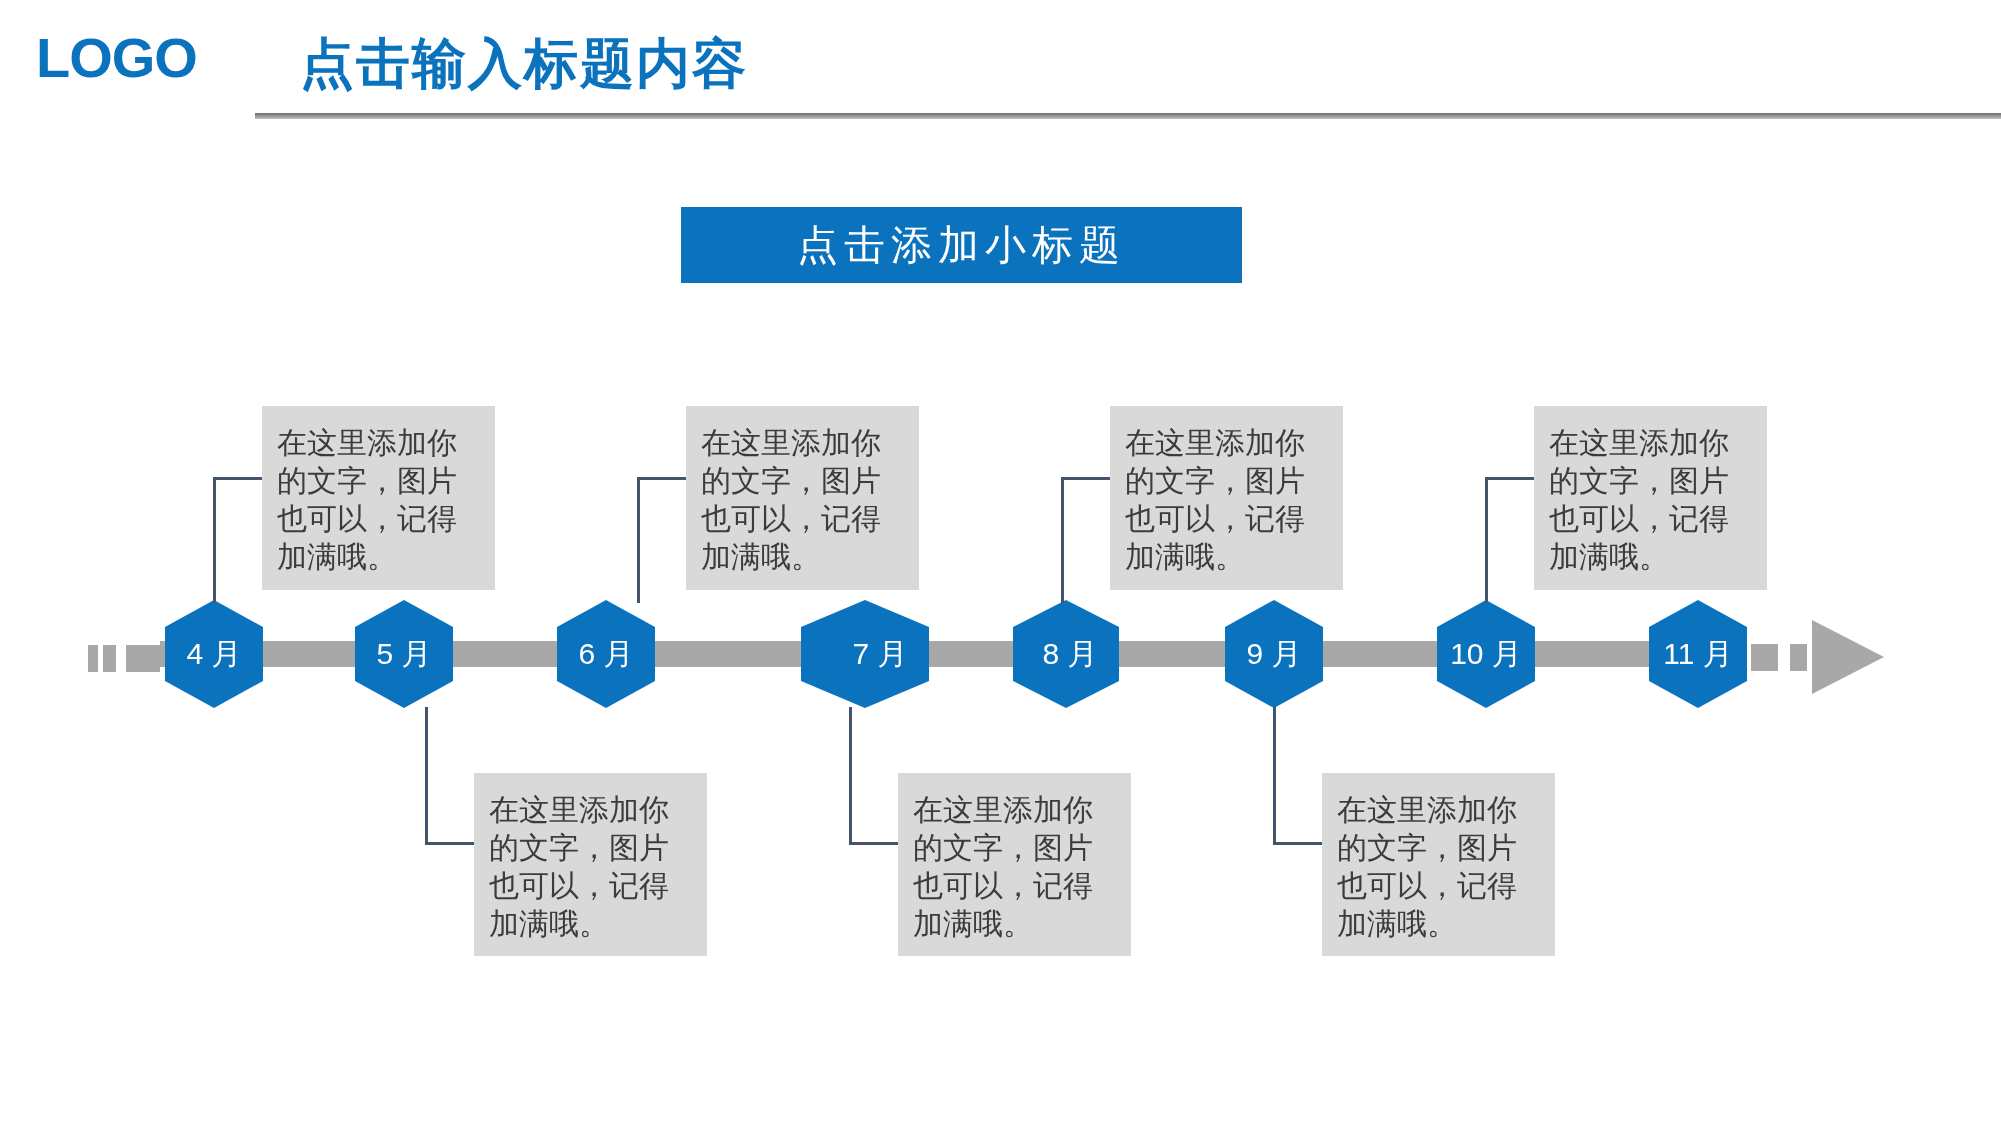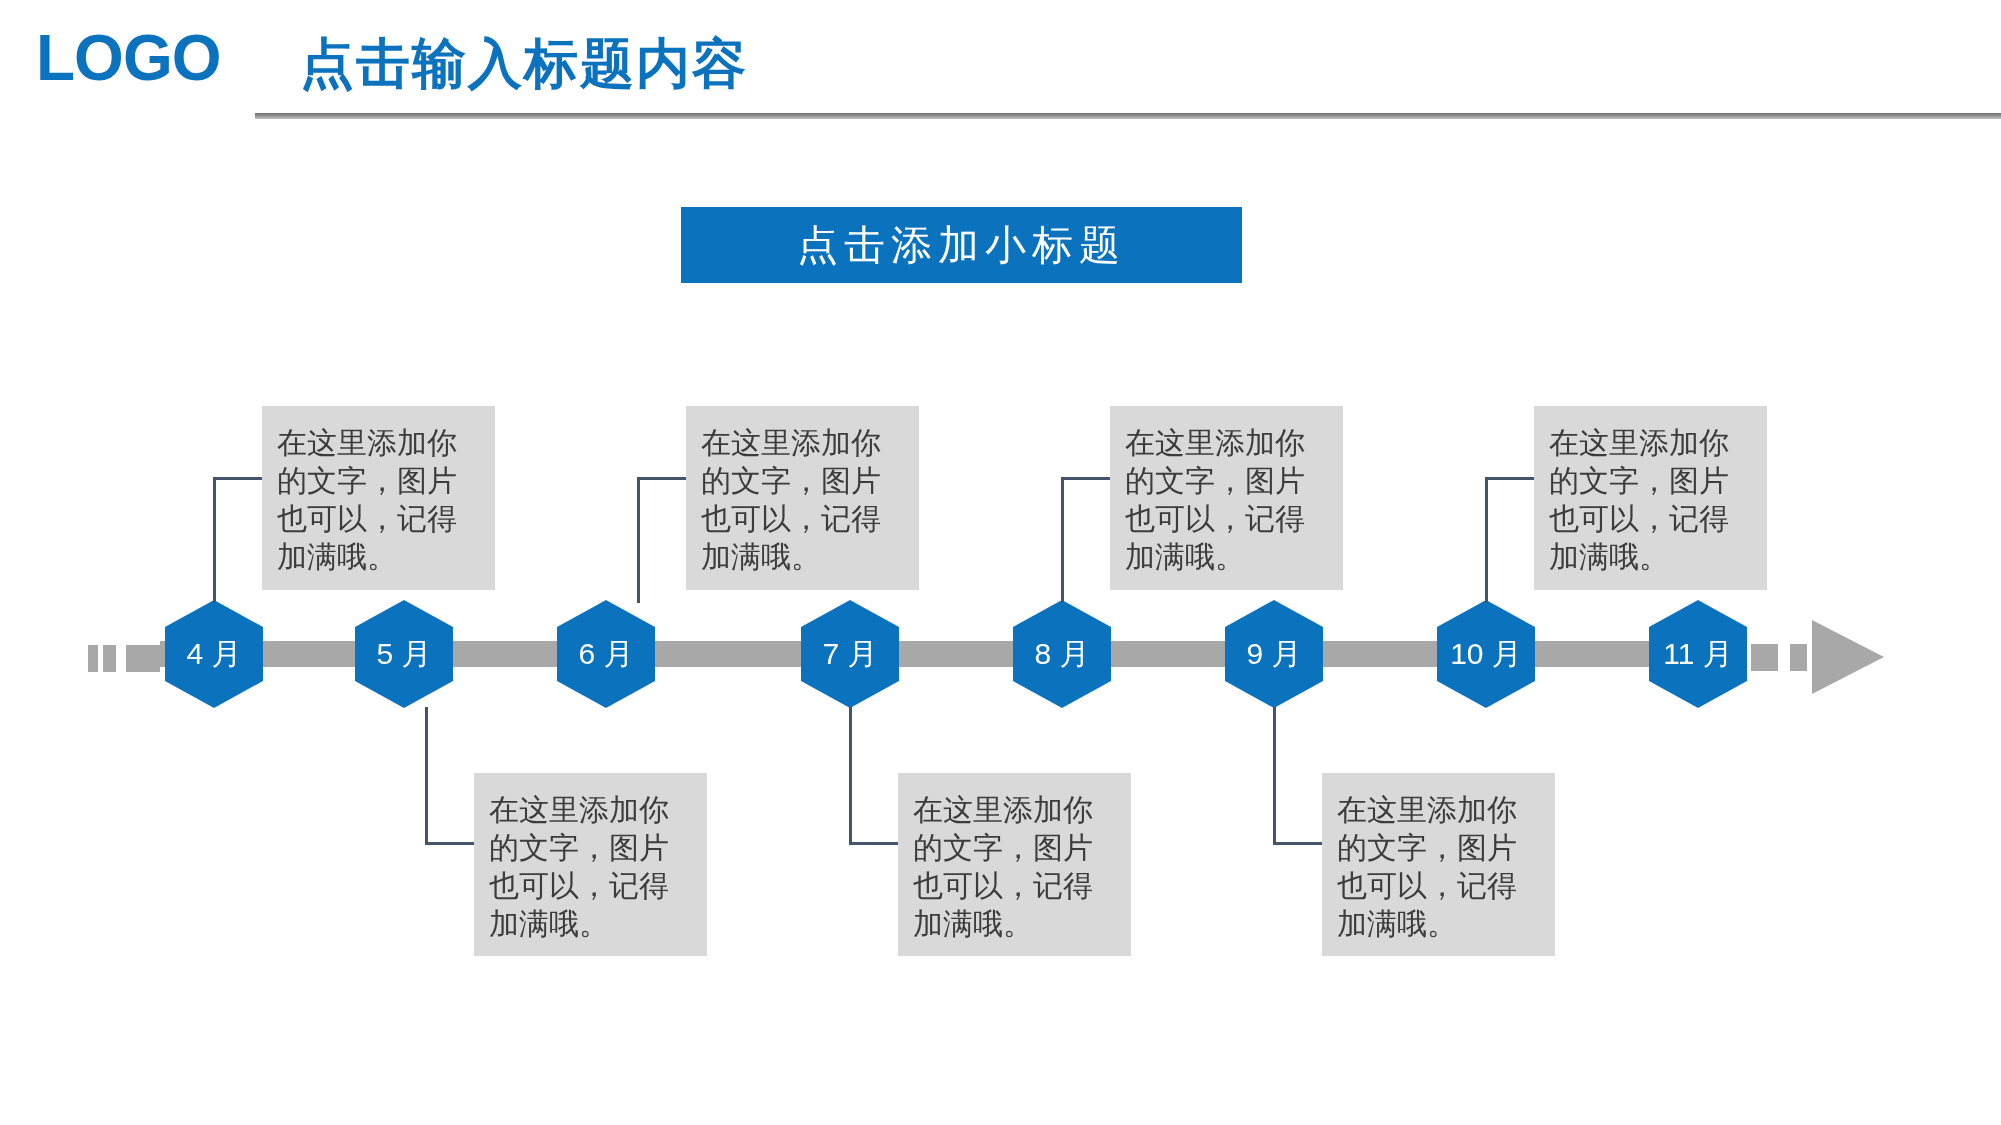--- a/index.html
+++ b/index.html
@@ -5,21 +5,21 @@
   html,body{margin:0;padding:0;background:#ffffff;}
   body{
     width:2001px;height:1125px;position:relative;overflow:hidden;
     font-family:"Liberation Sans","DejaVu Sans",sans-serif;
   }
   #slide{position:absolute;inset:0;}
 
   
   .logo{
     position:absolute;left:36px;top:22px;
-    font-size:64px;font-weight:800;letter-spacing:-1px;
+    font-size:56px;font-weight:800;letter-spacing:-1px;
     color:var(--accent);line-height:72px;
   }
   .page-title{
     position:absolute;left:300px;top:32px;margin:0;
     font-size:54px;font-weight:700;color:var(--accent);line-height:62px;
     letter-spacing:2px;
   }
   .title-rule{
     position:absolute;left:255px;right:0;top:113px;height:6px;
     background:linear-gradient(180deg,#6e6e6e 0%,#9a9a9a 55%,#c2c2c2 100%);
@@ -113,32 +113,32 @@
           <span>6 月</span>
         </div>
         <div class="conn" style="left: 637px; width: 3px; top: 477px; height: 126px;"></div>
         <div class="conn" style="left: 637px; width: 50px; height: 3px; top: 477px;"></div>
         <div class="note note-top" style="left: 686px;">
           <div>在这里添加你</div>
           <div>的文字，图片</div>
           <div>也可以，记得</div>
           <div>加满哦。</div>
         </div>
-        <div class="hex" style="left: 801px;">
+        <div class="hex" style="left: 801px; padding-left: 30px;">
           <span>7 月</span>
         </div>
         <div class="conn" style="left: 849px; width: 3px; top: 707px; height: 138px;"></div>
         <div class="conn" style="left: 849px; width: 50px; height: 3px; top: 842px;"></div>
         <div class="note note-bottom" style="left: 898px;">
           <div>在这里添加你</div>
           <div>的文字，图片</div>
           <div>也可以，记得</div>
           <div>加满哦。</div>
         </div>
-        <div class="hex" style="left: 1013px;">
+        <div class="hex" style="left: 1013px; padding-left: 8px;">
           <span>8 月</span>
         </div>
         <div class="conn" style="left: 1061px; width: 3px; top: 477px; height: 126px;"></div>
         <div class="conn" style="left: 1061px; width: 50px; height: 3px; top: 477px;"></div>
         <div class="note note-top" style="left: 1110px;">
           <div>在这里添加你</div>
           <div>的文字，图片</div>
           <div>也可以，记得</div>
           <div>加满哦。</div>
         </div>

